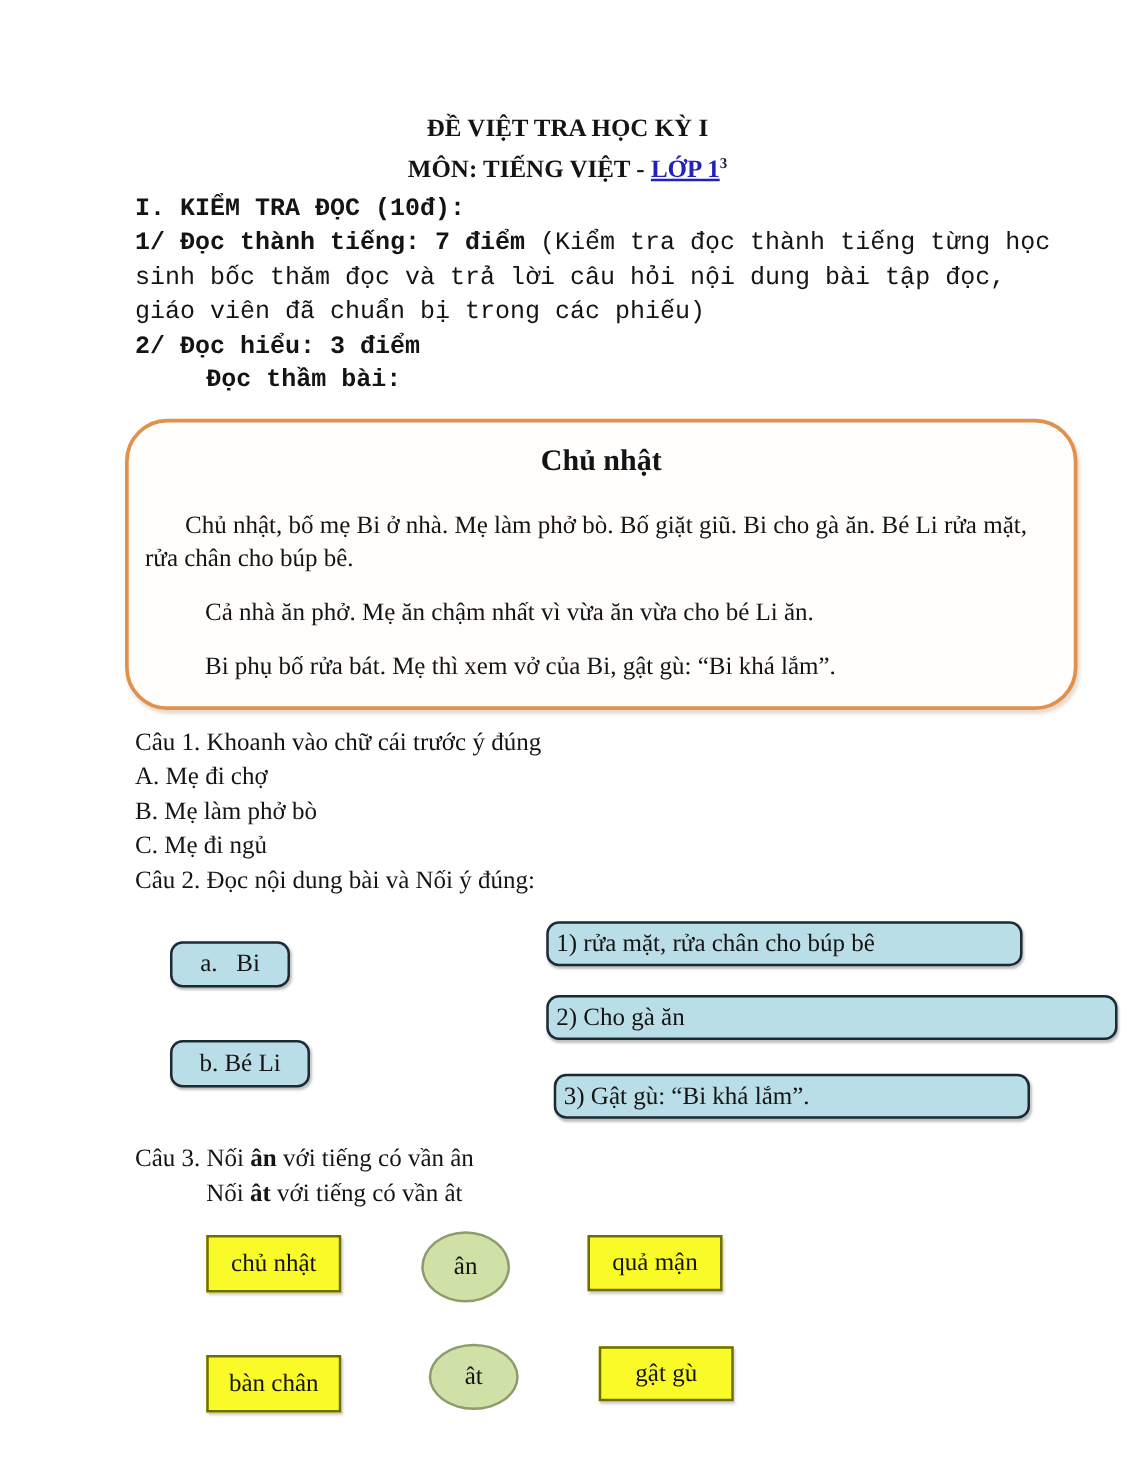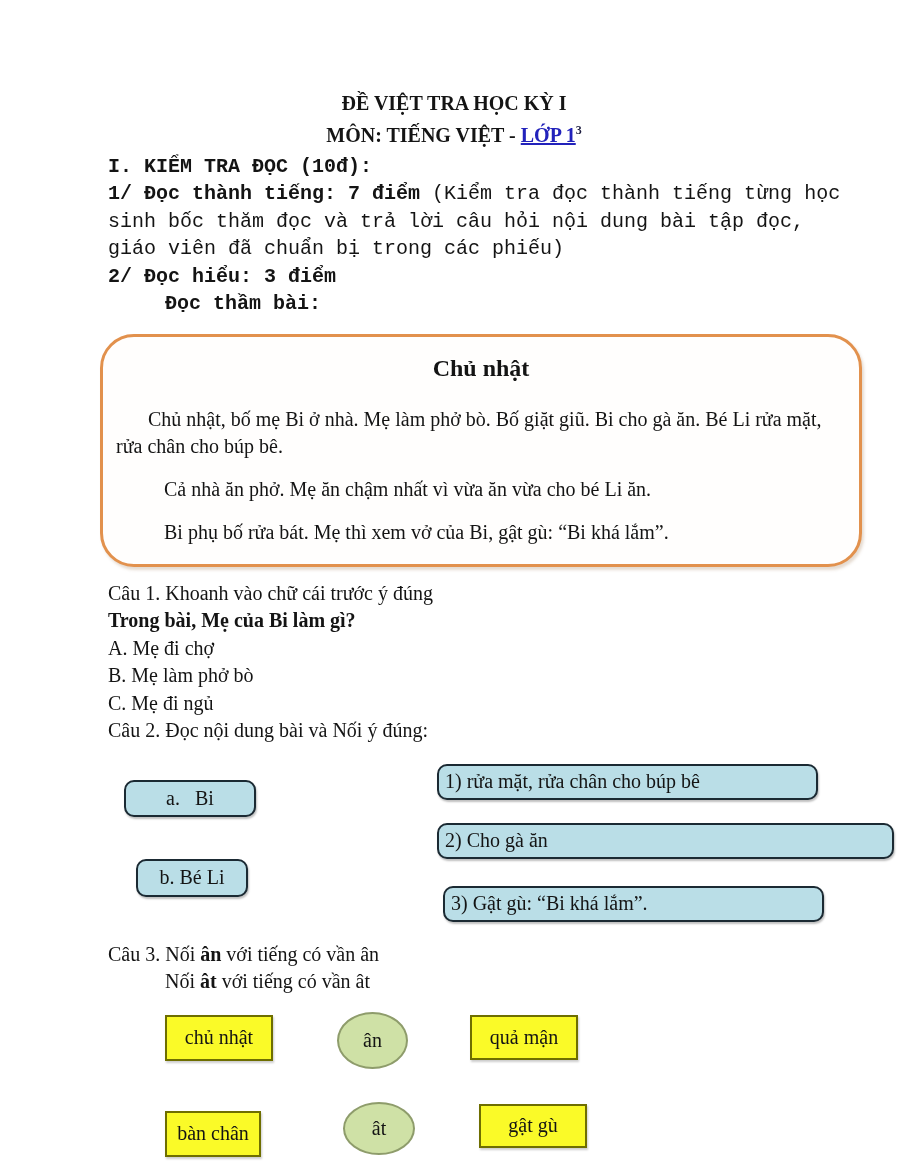--- a/index.html
+++ b/index.html
@@ -50,21 +50,21 @@
     position: absolute;
     background: var(--match-fill, #badee7);
     border: 2px solid var(--match-border, #1b2a33);
     border-radius: 10px;
     box-shadow: 1px 2px 2px rgba(0,0,0,0.25);
     display: flex;
     align-items: center;
   }
   .match-left { justify-content: center; white-space: pre; }
   .match-right { padding-left: 6px; }
-  .box-a { left: 124px; top: 35px;  width: 132px; height: 37px; }
+  .box-a { left: 136px; top: 35px;  width: 96px; height: 37px; }
   .box-b { left: 136px; top: 114px; width: 112px; height: 38px; }
   .box-1 { left: 437px; top: 19px;  width: 381px; height: 36px; }
   .box-2 { left: 437px; top: 78px;  width: 457px; height: 36px; }
   .box-3 { left: 443px; top: 141px; width: 381px; height: 36px; }
 
   .q3 { margin: 0 60px 0 108px; line-height: 27.5px; }
 
   .connect-area { position: relative; height: 237px; }
   .word-card {
     position: absolute;
@@ -78,21 +78,21 @@
   .vowel-oval {
     position: absolute;
     background: var(--oval-fill, #cfe1a6);
     border: 2px solid var(--oval-border, #8e9c6b);
     border-radius: 50%;
     display: flex;
     align-items: center;
     justify-content: center;
   }
   .card-1 { left: 165px; top: 19px;  width: 108px; height: 46px; }
-  .card-2 { left: 165px; top: 115px; width: 96px; height: 46px; }
+  .card-2 { left: 165px; top: 115px; width: 108px; height: 46px; }
   .oval-1 { left: 337px; top: 16px;  width: 71px;  height: 57px; }
   .oval-2 { left: 343px; top: 106px; width: 72px;  height: 53px; }
   .card-3 { left: 470px; top: 19px;  width: 108px; height: 45px; }
   .card-4 { left: 479px; top: 108px; width: 108px; height: 44px; }
 </style>
 </head>
 <body>
 
 <div class="page">
 
@@ -112,21 +112,20 @@
 
   <div class="passage-box">
     <div class="passage-title">Chủ nhật</div>
     <p class="passage-p1">Chủ nhật, bố mẹ Bi ở nhà. Mẹ làm phở bò. Bố giặt giũ. Bi cho gà ăn. Bé Li rửa mặt, rửa chân cho búp bê.</p>
     <p class="passage-p2">Cả nhà ăn phở. Mẹ ăn chậm nhất vì vừa ăn vừa cho bé Li ăn.</p>
     <p class="passage-p3">Bi phụ bố rửa bát. Mẹ thì xem vở của Bi, gật gù: “Bi khá lắm”.</p>
   </div>
 
   <div class="q1">
     <div>Câu 1. Khoanh vào chữ cái trước ý đúng</div>
-    <div class="bold">Trong bài, Mẹ của Bi làm gì?</div>
     <div>A. Mẹ đi chợ</div>
     <div>B. Mẹ làm phở bò</div>
     <div>C. Mẹ đi ngủ</div>
     <div>Câu 2. Đọc nội dung bài và Nối ý đúng:</div>
   </div>
 
   <div class="match-area">
     <div class="match-box match-left box-a">a.   Bi</div>
     <div class="match-box match-left box-b">b. Bé Li</div>
     <div class="match-box match-right box-1">1) rửa mặt, rửa chân cho búp bê</div>

